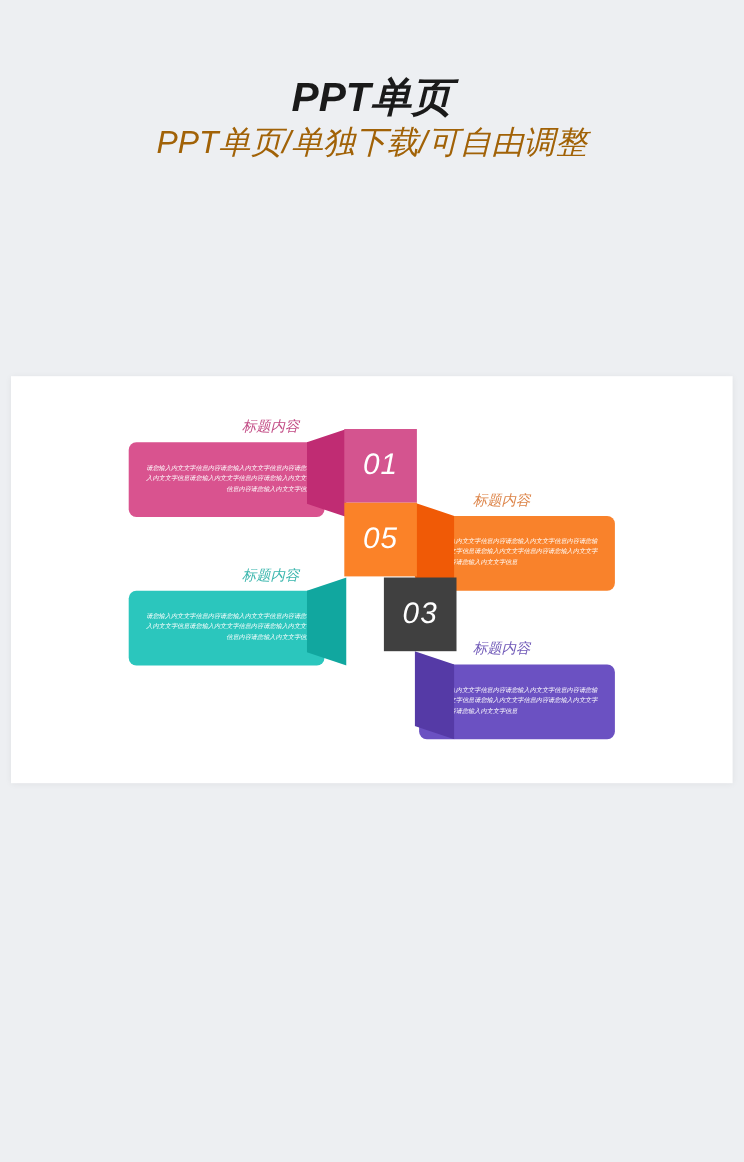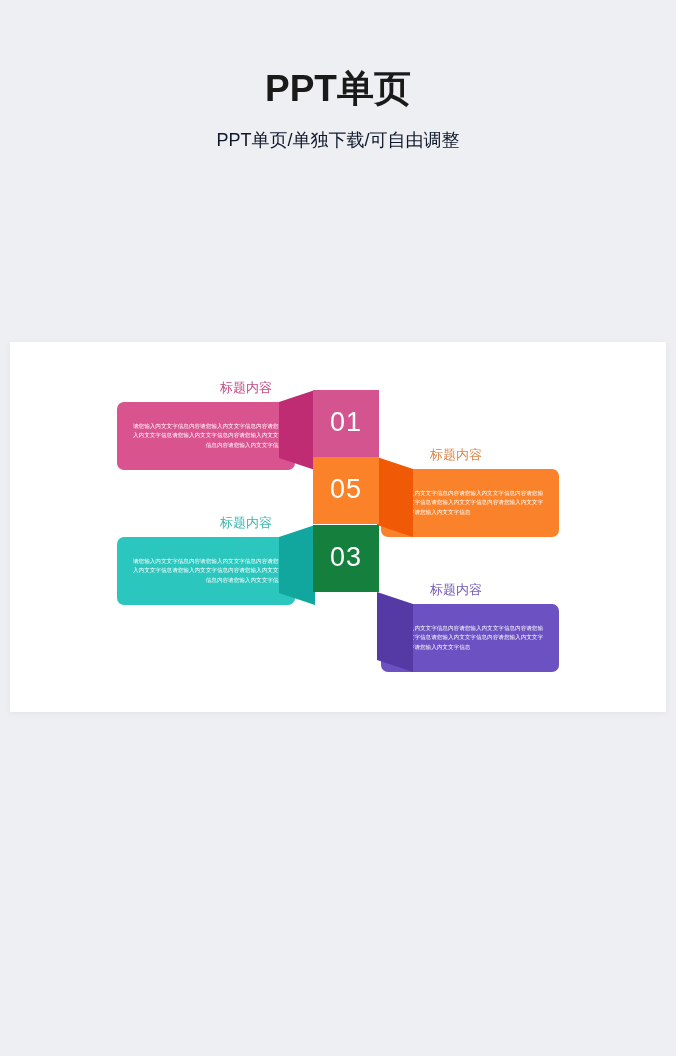--- a/index.html
+++ b/index.html
@@ -9,42 +9,42 @@
     height: 1056px;
     background: #edeff2;
     font-family: "Liberation Sans", "DejaVu Sans", sans-serif;
     overflow: hidden;
   }
 
   .page {
     position: relative;
     width: 676px;
     height: 836px;
+    font-style: italic;
   }
 
   
   .header {
     position: absolute;
     top: 0; left: 0;
     width: 676px;
     text-align: center;
   }
   .main-title {
     margin-top: 66px;
     font-size: 37px;
     font-weight: bold;
     color: #1a1a1a;
     letter-spacing: 0px;
     line-height: 1.25;
   }
   .sub-title {
-    margin-top: 17px;
-    font-size: 18px;
+    font-size: 29px;
     font-weight: normal;
-    color: #0f172a;
+    color: #a16207;
     line-height: 1.25;
   }
 
   
   .slide-card {
     position: absolute;
     left: 10px;
     top: 342px;
     width: 656px;
     height: 370px;
@@ -140,21 +140,21 @@
 
   
   .c-pink   .num-block { background: #d4548f; }
   .c-pink   .panel     { background: #d9538f; }
   .c-pink   .caption   { color: #c24b85; }
 
   .c-orange .num-block { background: #fb8228; }
   .c-orange .panel     { background: #f9822b; }
   .c-orange .caption   { color: #dd8448; }
 
-  .c-teal   .num-block { background: #15803d; }
+  .c-teal   .num-block { background: #404040; margin-left: 36px; }
   .c-teal   .panel     { background: #2bc6bd; }
   .c-teal   .caption   { color: #3ab6ad; }
 
   .c-purple .num-block { background: #6a4fc0; }
   .c-purple .panel     { background: #6b51c2; }
   .c-purple .caption   { color: #7059b8; }
 </style>
 </head>
 <body>
 

